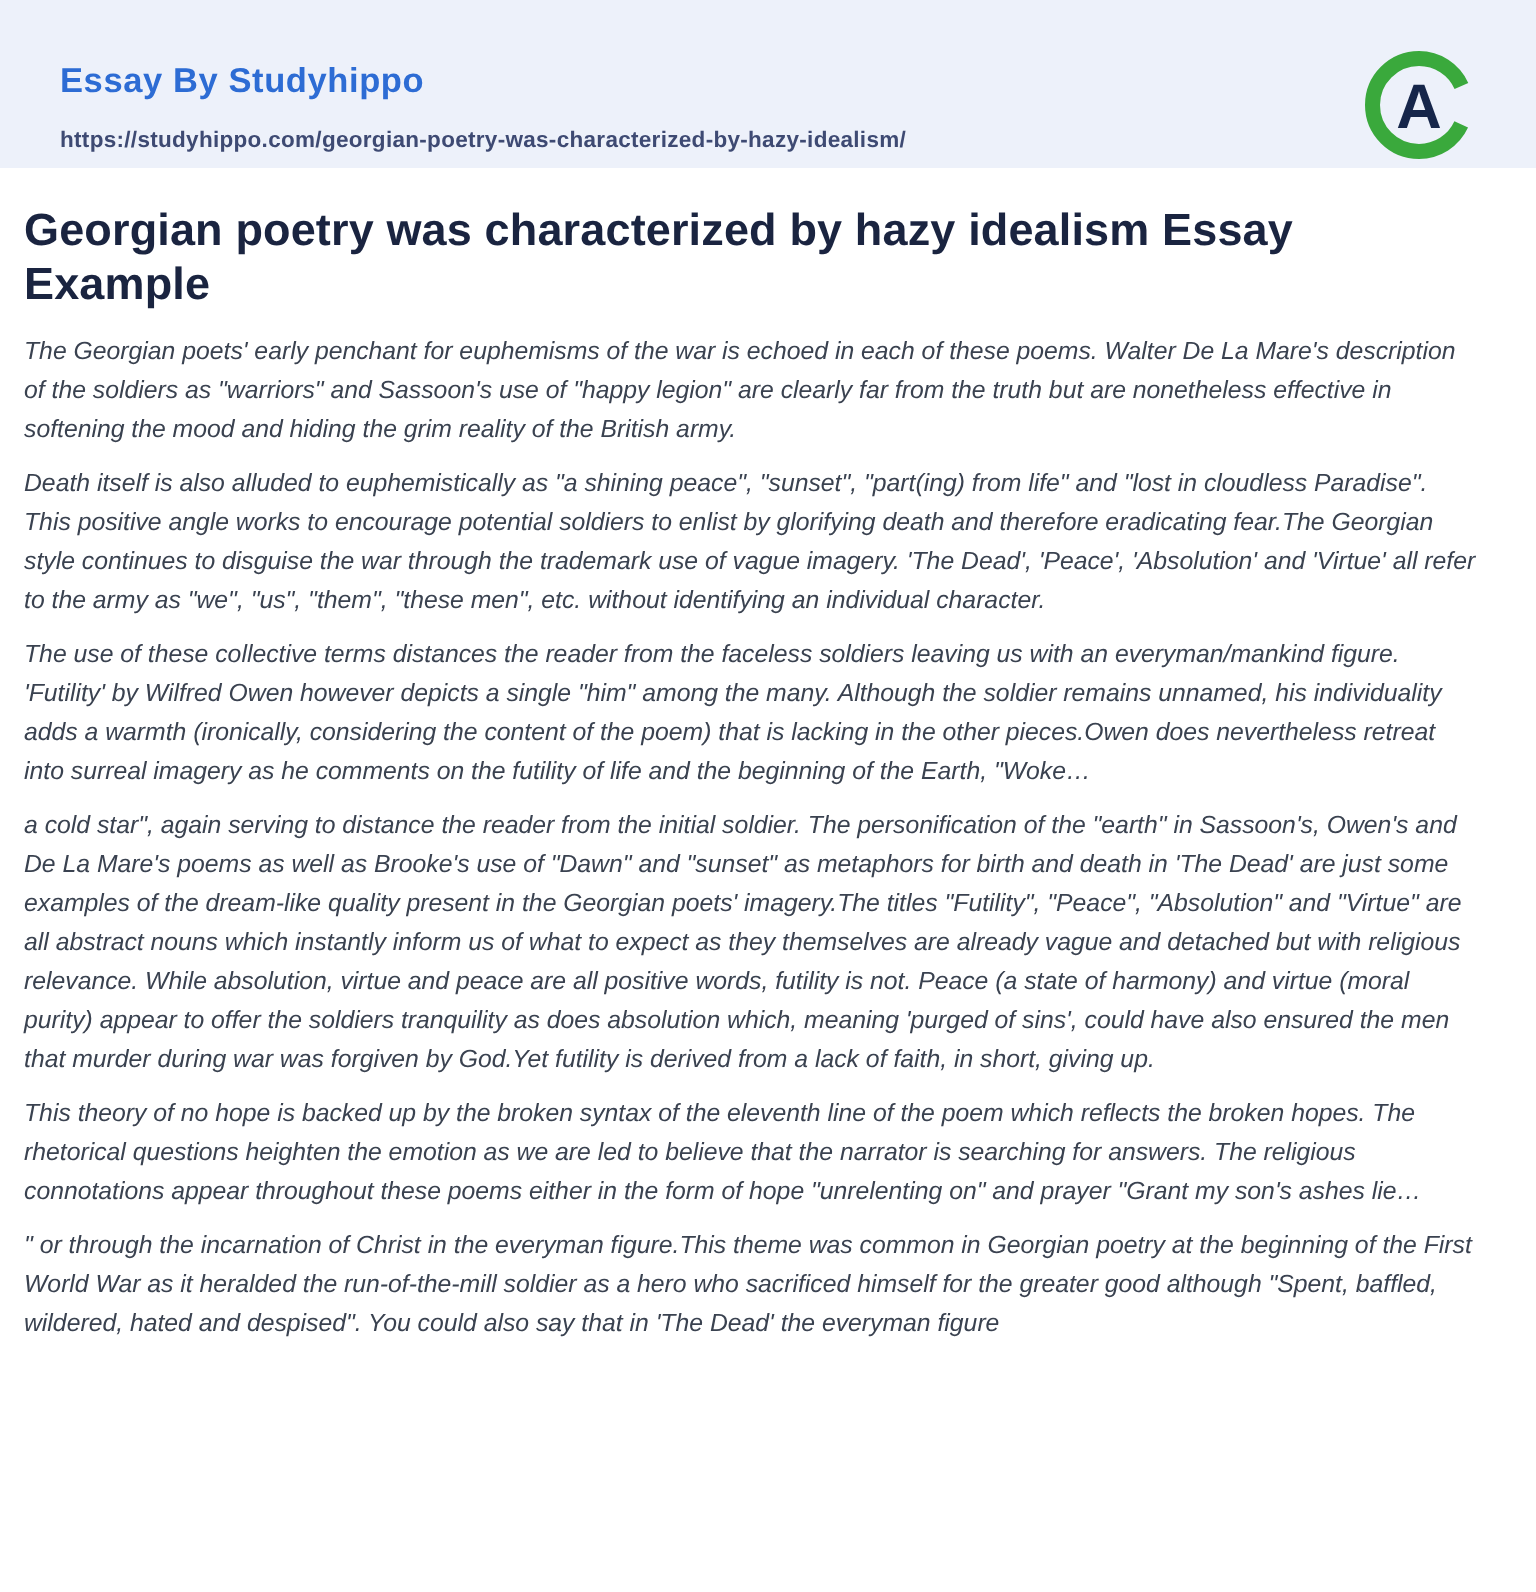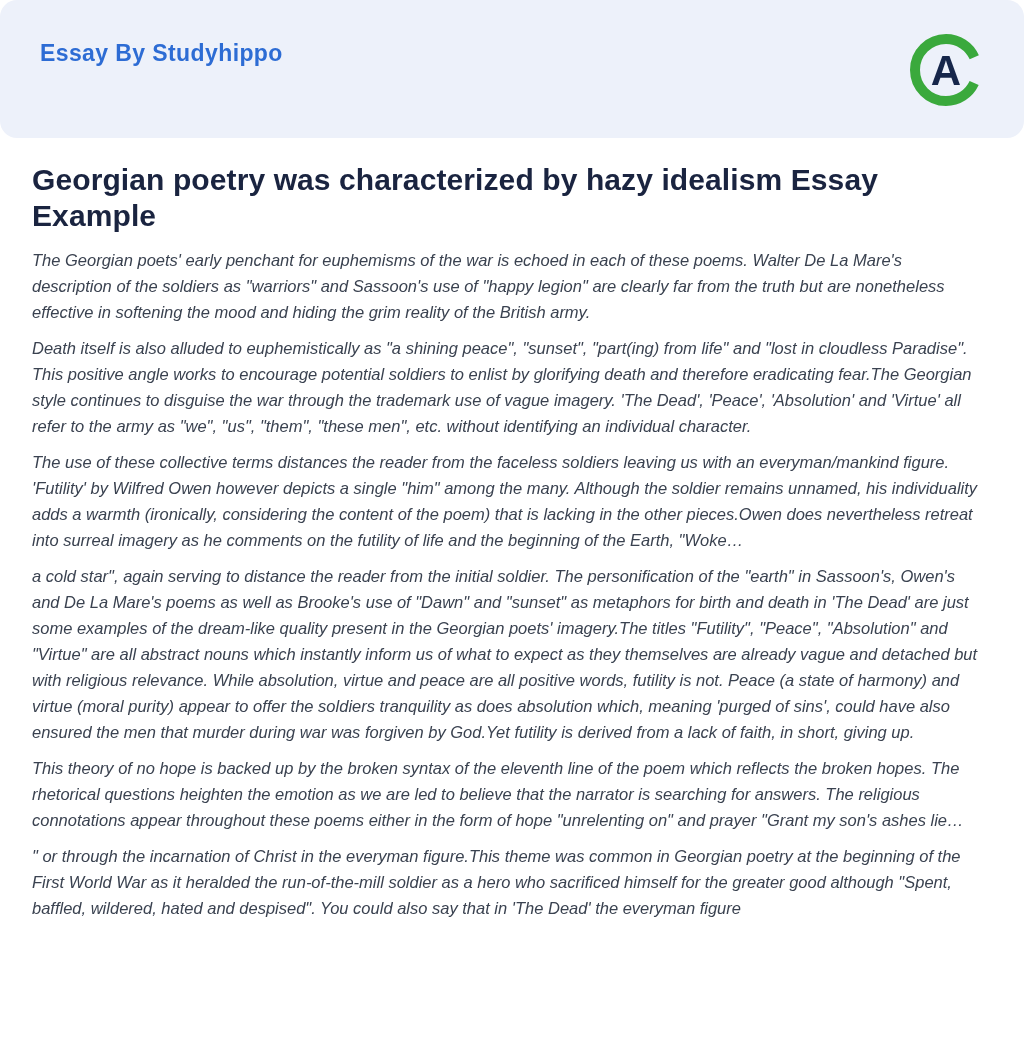--- a/index.html
+++ b/index.html
@@ -7,26 +7,25 @@
   body {
     width: 1024px;
     min-height: 1061px;
     margin: 0 auto;
     font-family: "Liberation Sans", sans-serif;
     -webkit-font-smoothing: antialiased;
   }
 
   .header {
     background: #edf1fa;
-    height: 138px;
+    height: 112px;
     padding: 32px 40px 0 40px;
     display: flex;
     justify-content: space-between;
     align-items: flex-start;
-    border-radius: 17px;
   }
   .header-left { padding-top: 8px; }
   .site-title {
     font-size: 23px;
     font-weight: 800;
     letter-spacing: 0.4px;
     color: #2d6cd4;
   }
   .page-url {
     margin-top: 18px;
@@ -37,21 +36,21 @@
   }
   .logo-wrap {
     width: 76px;
     height: 76px;
     display: flex;
     align-items: center;
     justify-content: center;
   }
 
   .main {
-    padding: 24px 40px 40px 32px;
+    padding: 24px 40px 40px 16px;
   }
   .essay-title {
     font-size: 30px;
     line-height: 1.2;
     font-weight: 800;
     letter-spacing: 0.1px;
     color: #1a2440;
     margin-bottom: 13px;
   }
   .essay-body p {
@@ -62,20 +61,21 @@
     font-style: italic;
   }
   .essay-body p:last-child { margin-bottom: 0; }
 </style>
 </head>
 <body>
 
 <header class="header">
   <div class="header-left">
     <div class="site-title">Essay By Studyhippo</div>
+    <div class="page-url">https://studyhippo.com/georgian-poetry-was-characterized-by-hazy-idealism/</div>
   </div>
   <div class="logo-wrap">
     <svg width="76" height="76" viewBox="0 0 76 76" aria-hidden="true">
       <circle cx="38" cy="38" r="31" fill="none" stroke="#3aa93c" stroke-width="10" stroke-dasharray="168 26.8" stroke-dashoffset="-13.4" stroke-linecap="butt"></circle>
       <text x="38" y="53" text-anchor="middle" font-family="Liberation Sans, sans-serif" font-size="42" font-weight="bold" fill="#16264a">A</text>
     </svg>
   </div>
 </header>
 
 <main class="main">

